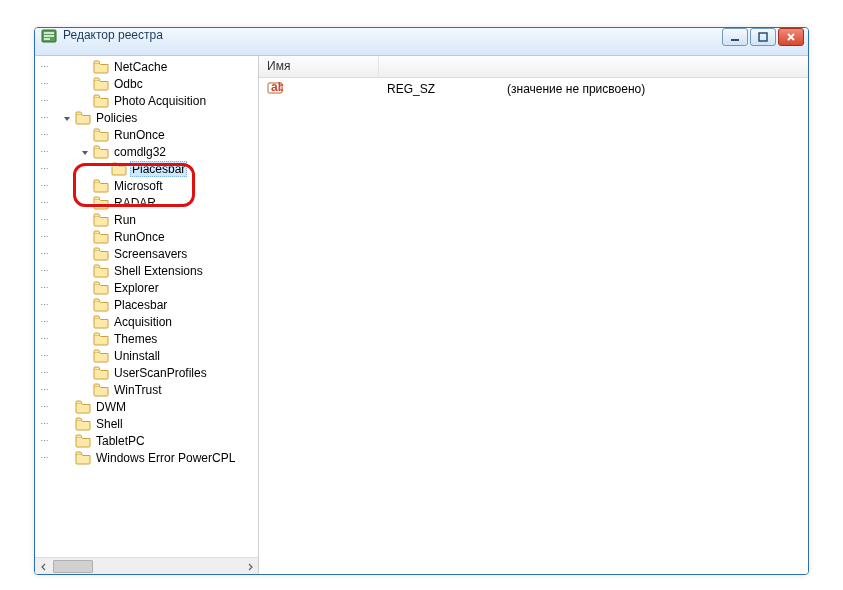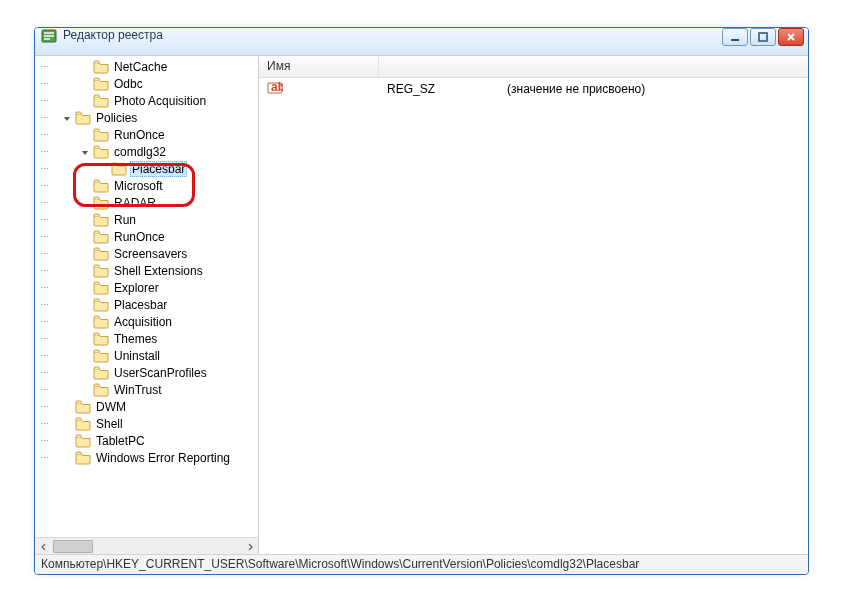--- a/index.html
+++ b/index.html
@@ -291,21 +291,21 @@
               </svg></span>
             <span class="label">TabletPC</span>
           </div>
           <div class="tree-row" style="padding-left: 24px;">
             <span class="dots" style="position: absolute; left: 2px;">⋯</span>
             <span class="twist"></span>
             <span class="folder"><svg viewBox="0 0 16 14">
                 <path d="M1 3 L6 3 L7.5 4.5 L15 4.5 L15 12 Q15 13 14 13 L2 13 Q1 13 1 12 Z" fill="#ffe9a8" stroke="#caa23e"></path>
                 <path d="M1 3 L1 2 Q1 1 2 1 L5 1 Q6 1 6.5 2 L7 3" fill="#ffe9a8" stroke="#caa23e"></path>
               </svg></span>
-            <span class="label">Windows Error Reporting</span>
+            <span class="label">Windows Error PowerCPL</span>
           </div>
         </div>
       <div class="tree-hscroll">
         <div class="ab l">
             <svg width="8" height="8" viewBox="0 0 8 8">
               <path d="M5 1 L2 4 L5 7" fill="none" stroke="#606060" stroke-width="1.2"></path>
             </svg>
           </div>
         <div class="thumb"></div>
         <div class="ab r">
@@ -328,16 +328,15 @@
                   <text x="4" y="11" font-size="8" font-weight="bold" fill="#d1452a">ab</text>
                 </svg></span>
             </div>
             <div class="cell" style="width: 120px;">REG_SZ</div>
             <div class="cell" style="width: 300px;">(значение не присвоено)</div>
           </div>
         </div>
     </div>
   </div>
 
-  <div class="statusbar">Компьютер\HKEY_CURRENT_USER\Software\Microsoft\Windows\CurrentVersion\Policies\comdlg32\Placesbar</div>
 
   <div class="anno" style="left:38px; top:135px; width:122px; height:44px;"></div>
 </div>
 
 </body></html>

